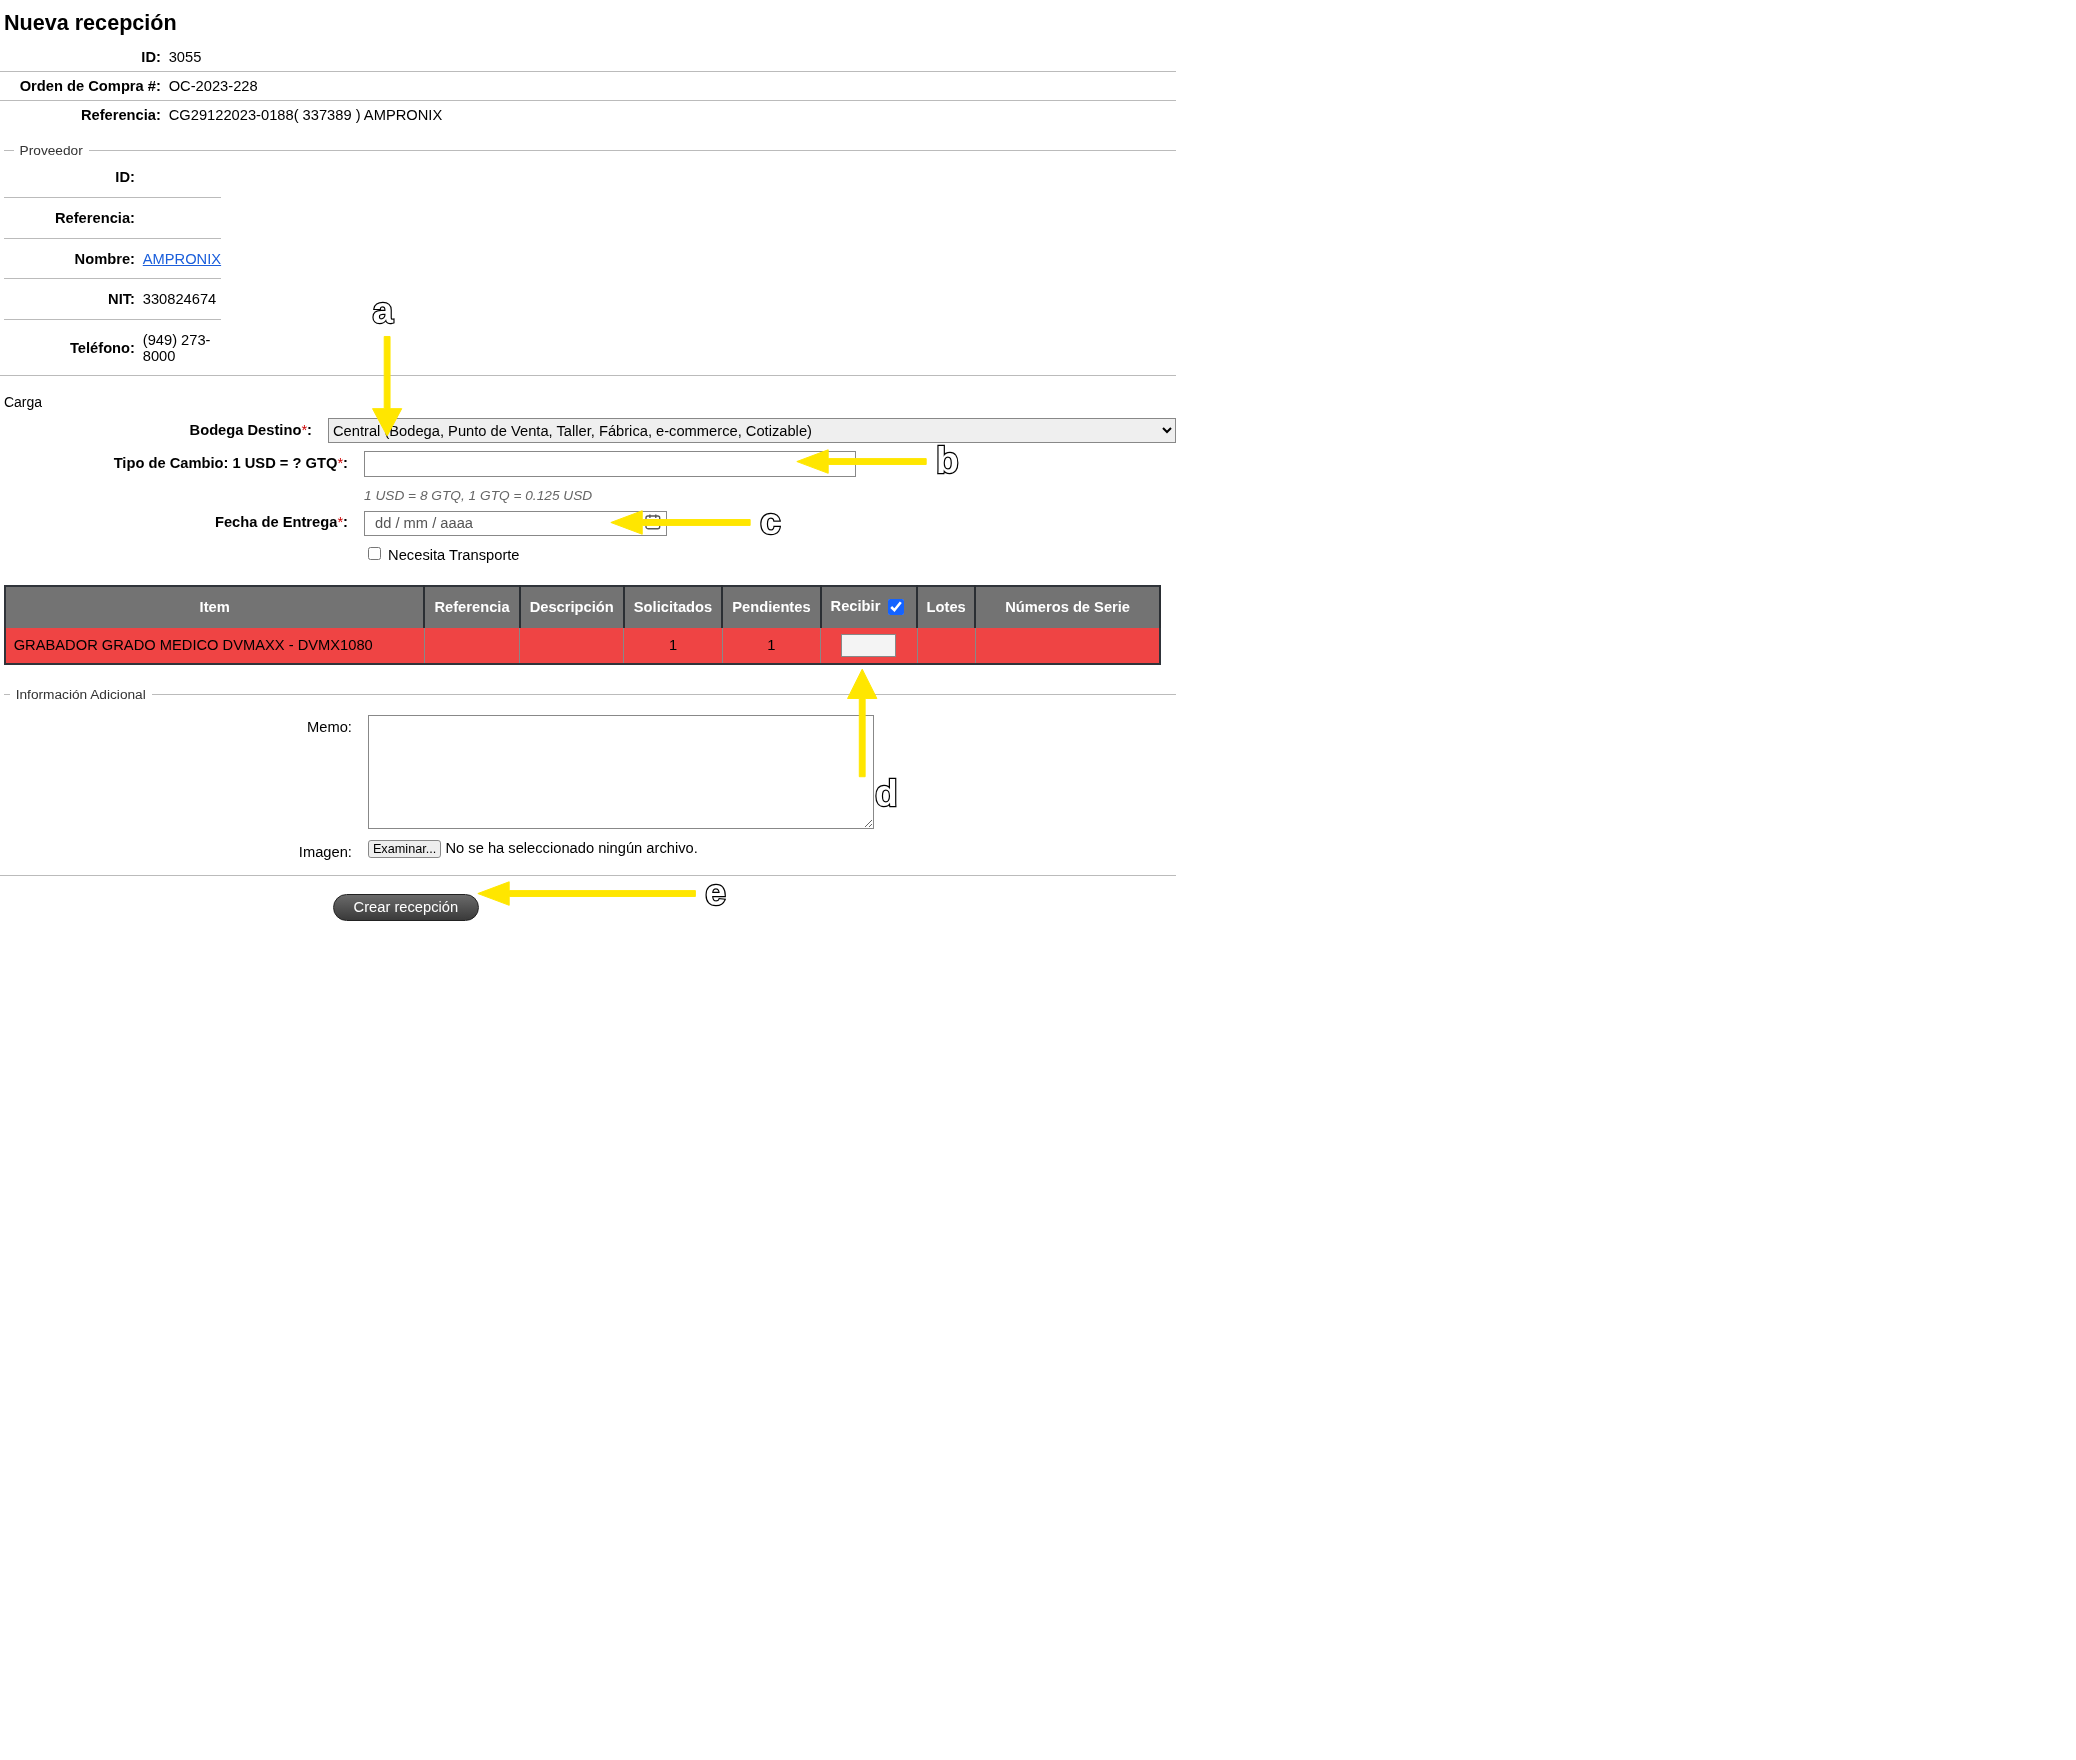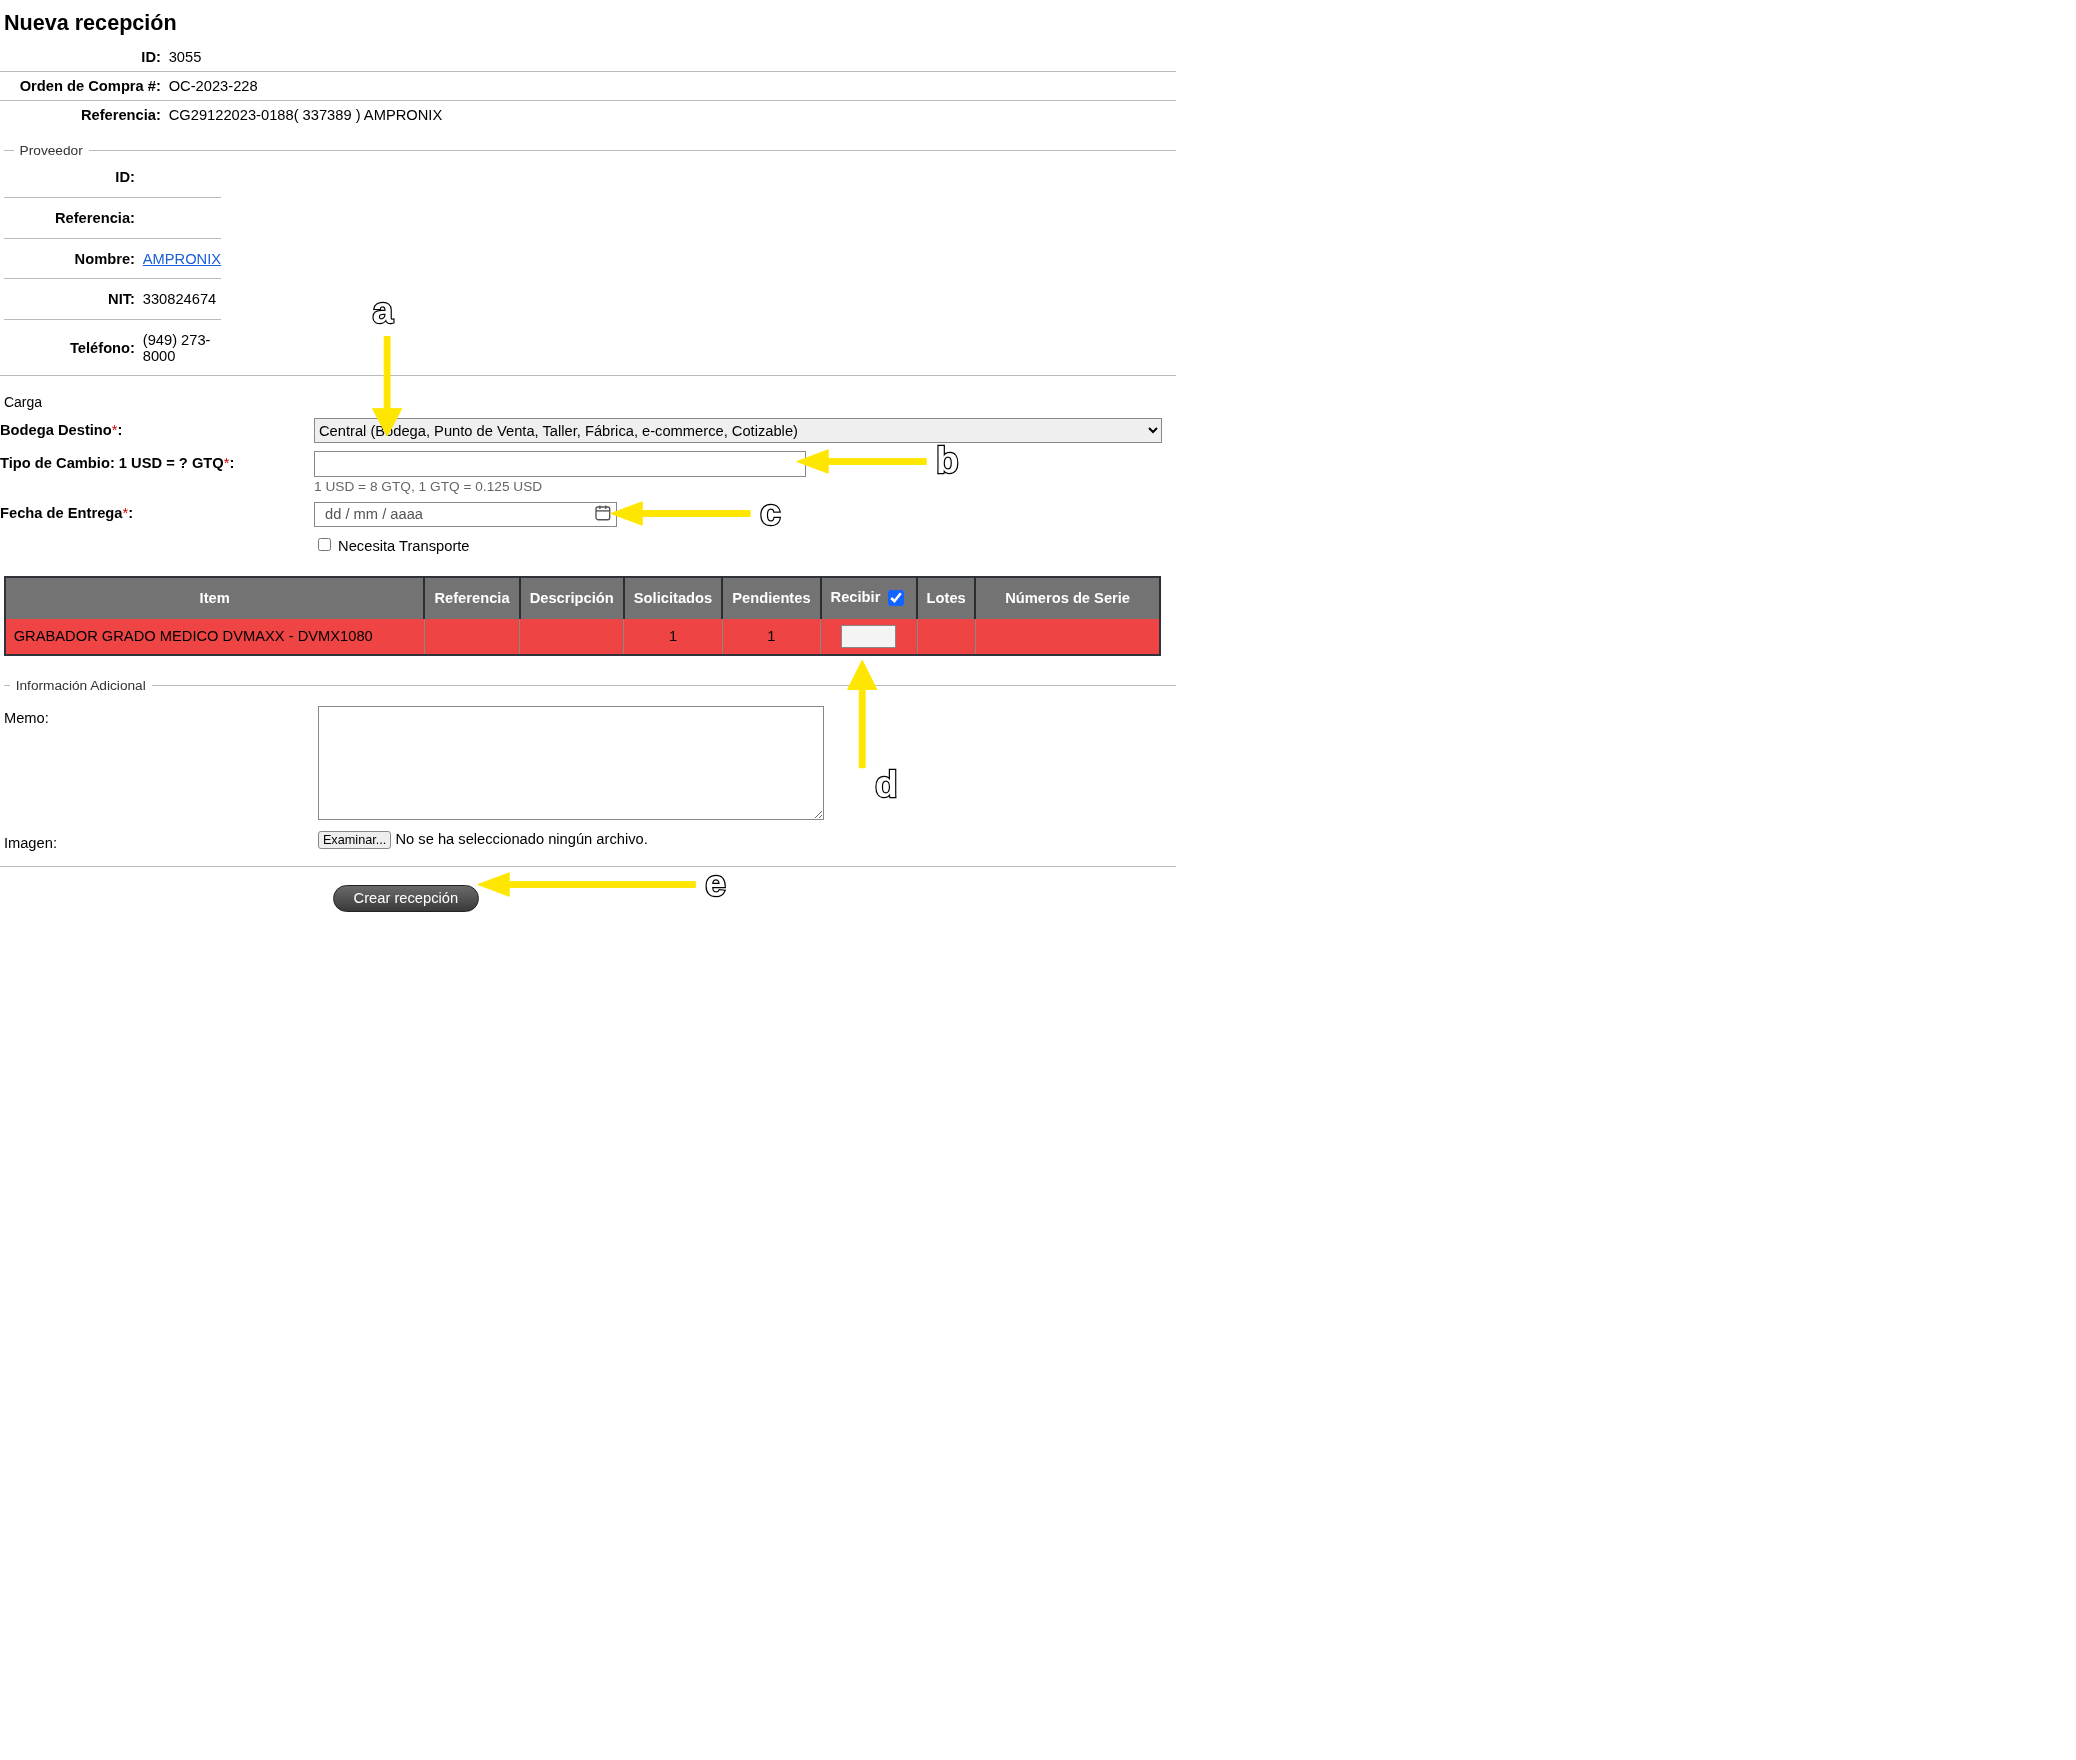--- a/index.html
+++ b/index.html
@@ -62,25 +62,26 @@
     font-size: 14px;
     margin: 17.6px 0 3.9px 3.9px;
   }
   .form-row {
     display: flex;
     align-items: flex-start;
     margin: 7.8px 0;
   }
   .form-row .flabel {
     width: 304px;
-    text-align: left;
+    text-align: right;
     font-weight: bold;
-    padding-right: 10px;
+    padding-right: 16px;
     padding-top: 3.9px;
     white-space: nowrap;
+    margin-left: 44px;
   }
   .req {
     color: #c00;
     font-weight: normal;
   }
   .form-row .fcontrol {
     flex: 1;
   }
   select.wide {
     width: 848px;
@@ -89,23 +90,24 @@
     background: #efefef;
     border: 1px solid #888;
   }
   input.text-input {
     height: 21.6px;
     border: 1px solid #888;
     padding: 1px 10px;
     font-size: 14.7px;
   }
   .helper-text {
+    font-style: italic;
     color: #666;
     font-size: 13.7px;
-    margin-top: 2px;
+    margin-top: 11px;
   }
   .date-wrap {
     position: relative;
     display: inline-block;
   }
   .date-wrap input {
     width: 265px;
     padding-right: 25.5px;
     color: #555;
   }

